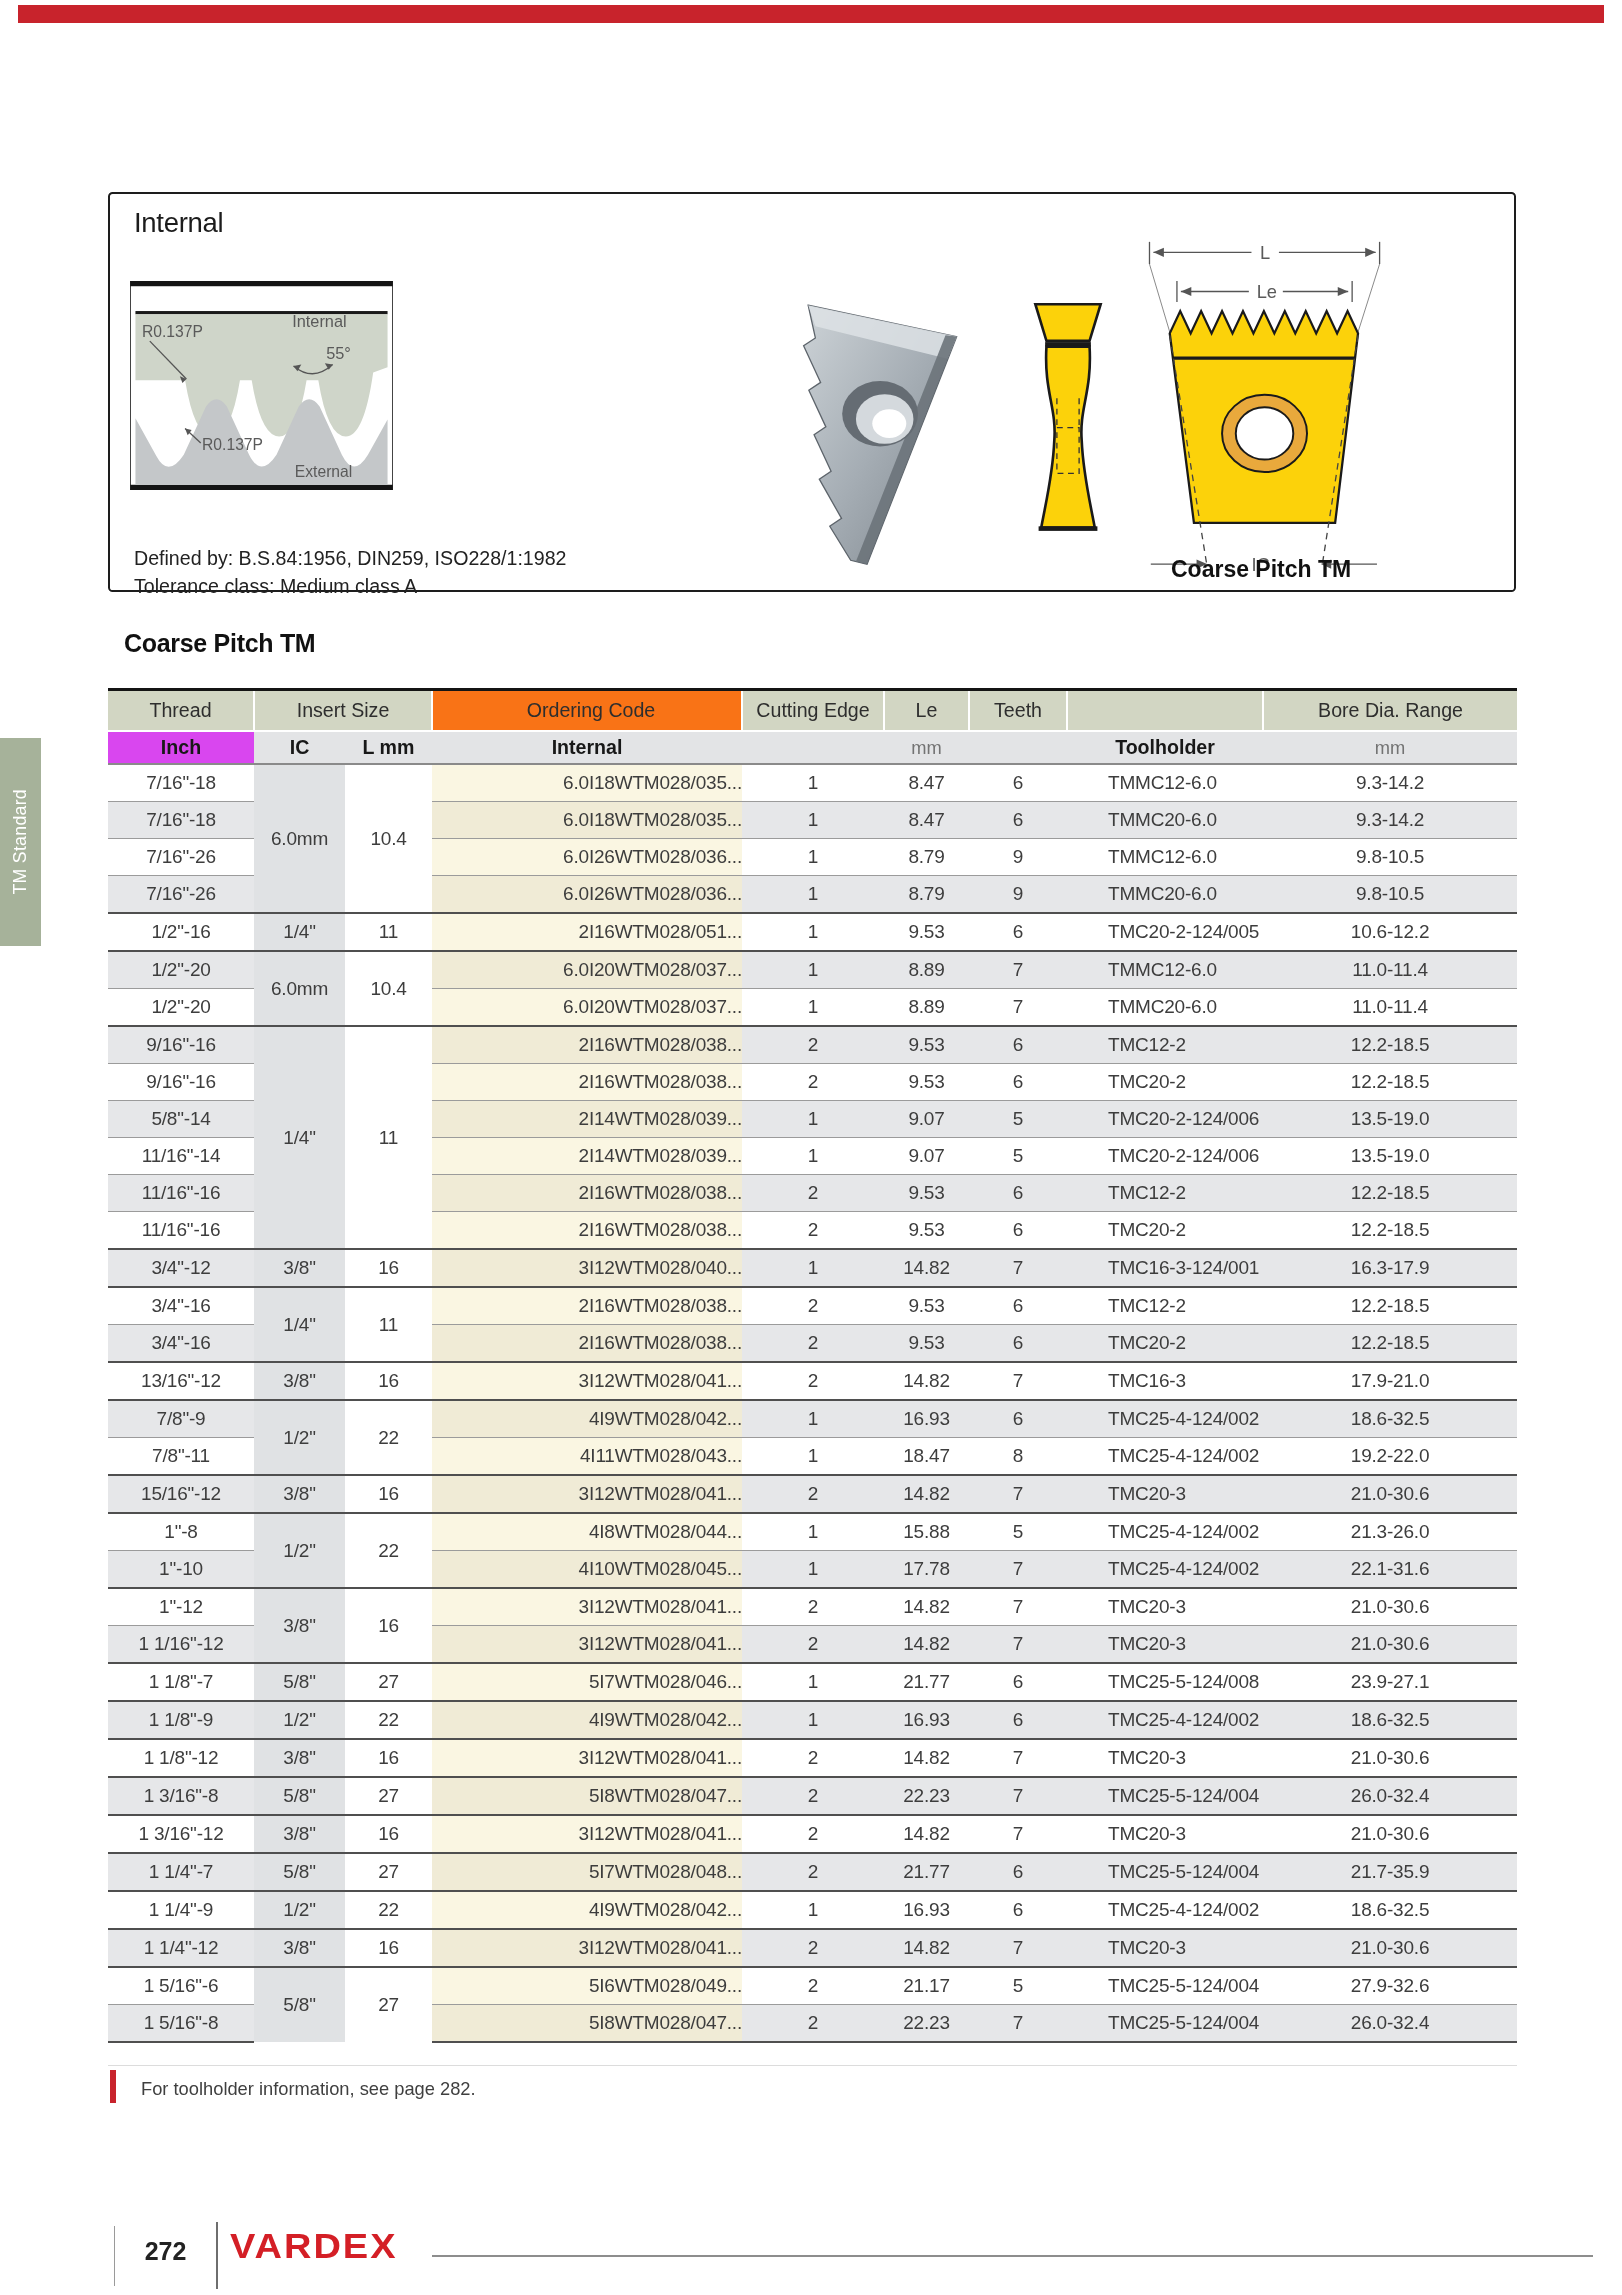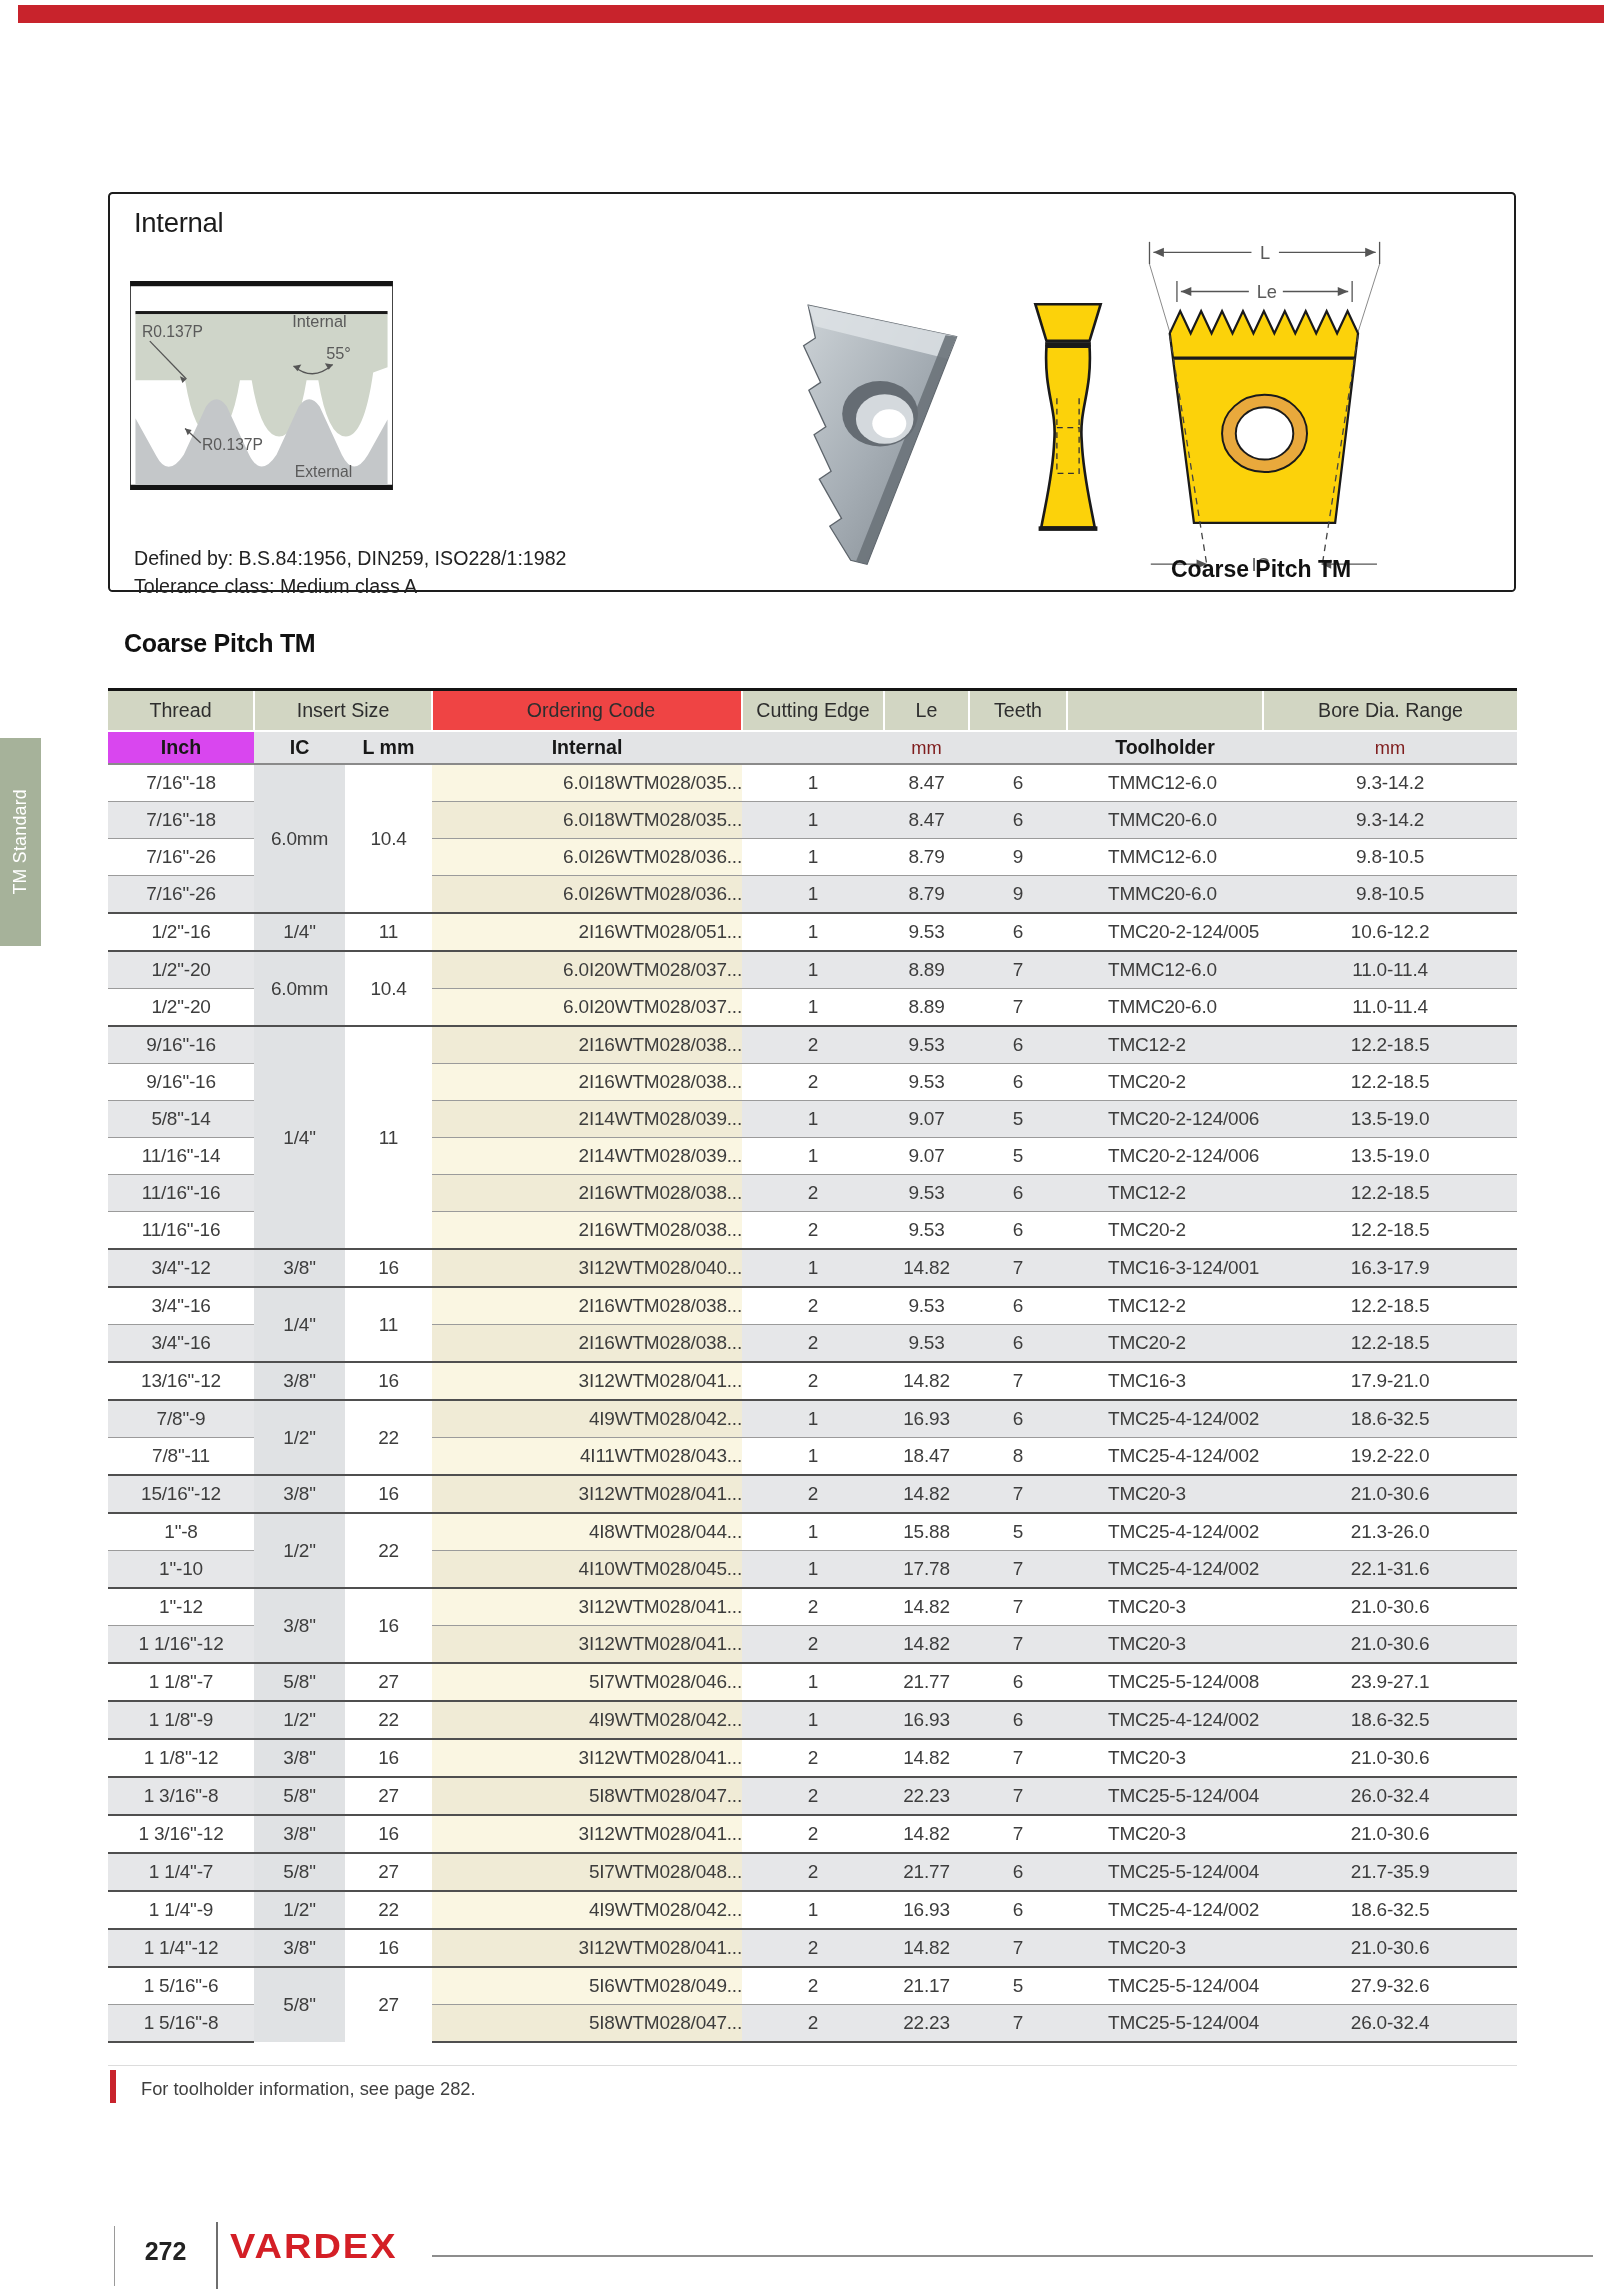--- a/index.html
+++ b/index.html
@@ -38,21 +38,21 @@
   
   #section-title{left:124px;top:629px;font-size:25px;font-weight:700;color:#111;letter-spacing:-0.3px;}
 
   
   #tablewrap{left:108px;top:664px;width:1409px;margin-top:24px;}
   table{border-collapse:collapse;table-layout:fixed;width:1409px;}
   th,td{padding:0;font-weight:400;overflow:hidden;white-space:nowrap;}
   thead tr.h1 th{height:39px;font-size:19.6px;color:#2e2e2e;border-top:3.3px solid #141414;border-bottom:2px solid #fff;}
   thead tr.h1 th + th{border-left:2px solid #fff;}
   thead tr.h2 th{height:31px;font-size:19.6px;font-weight:700;color:#181818;border-bottom:2px solid #8a8a8a;}
-  thead tr.h2 th.unit{font-weight:400;color:#7f1d1d;font-size:18.3px;}
+  thead tr.h2 th.unit{font-weight:400;color:#737373;font-size:18.3px;}
   tbody td{height:36px;font-size:19px;text-align:center;color:#3d3d3d;border-top:1.3px solid #9b9b9b;letter-spacing:-0.2px;}
   tbody tr:first-child td{border-top:0;}
   tbody tr.heavy td{border-top:2px solid #4f4f4f;}
   tbody tr:last-child td{border-bottom:2.6px solid #4f4f4f;}
   tr.odd  td{background:#ffffff;}
   tr.even td{background:#e6e7e9;}
   tr.odd  td.c-code{background:#faf6e2;}
   tr.even td.c-code{background:#f0ebd6;}
   td.c-ic{background:#e0e2e4 !important;}
   td.c-l{background:#ffffff !important;}
@@ -176,21 +176,21 @@
         <col style="width:142px">
           <col style="width:85px">
           <col style="width:98px">
           <col style="width:196px">
           <col style="width:254px">
       </colgroup>
       <thead>
         <tr class="h1">
           <th style="background: rgb(210, 214, 195);">Thread</th>
           <th colspan="2" style="background: rgb(210, 214, 195);">Insert Size</th>
-          <th style="background: #ef4444; padding-left: 8px;">Ordering Code</th>
+          <th style="background: #f97316; padding-left: 8px;">Ordering Code</th>
           <th style="background: rgb(210, 214, 195);">Cutting Edge</th>
           <th style="background: rgb(210, 214, 195);">Le</th>
           <th style="background: rgb(210, 214, 195);">Teeth</th>
           <th style="background: rgb(210, 214, 195);"></th>
           <th style="background: rgb(210, 214, 195);">Bore Dia. Range</th>
         </tr>
         <tr class="h2">
           <th style="background: #d946ef;">Inch</th>
           <th style="background: rgb(227, 228, 230);">IC</th>
           <th style="background: rgb(227, 228, 230);">L mm</th>

